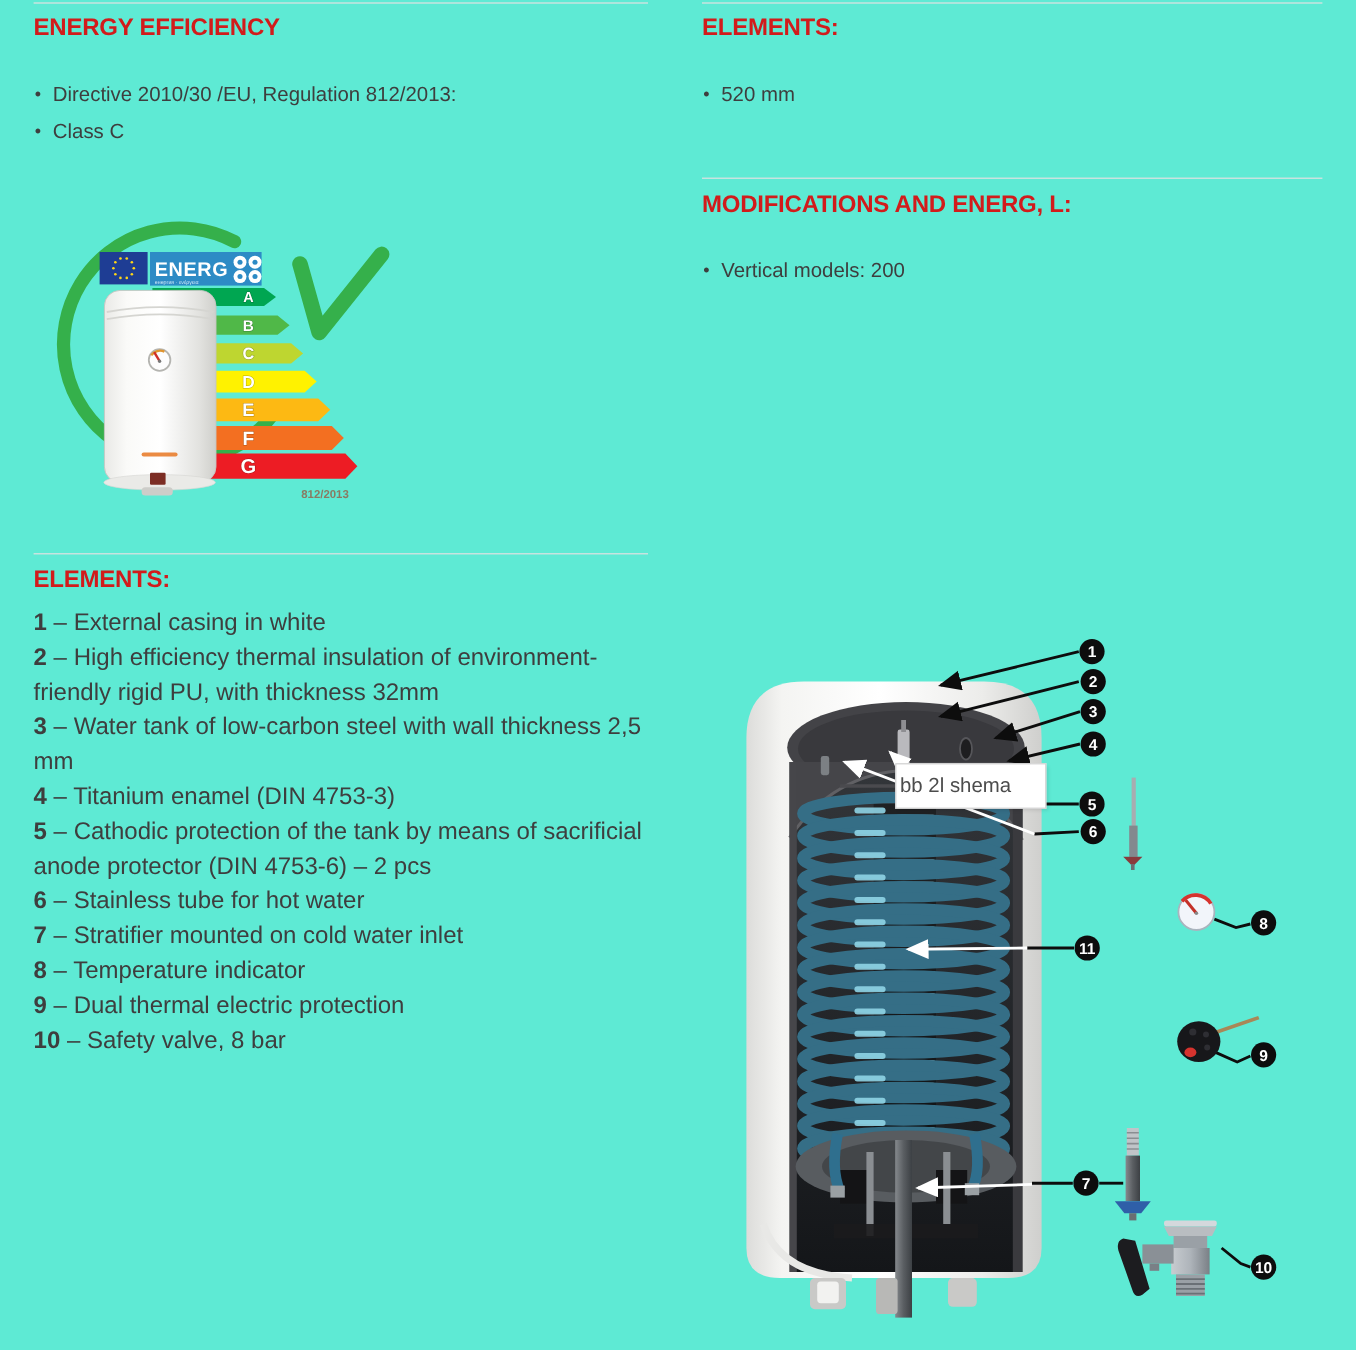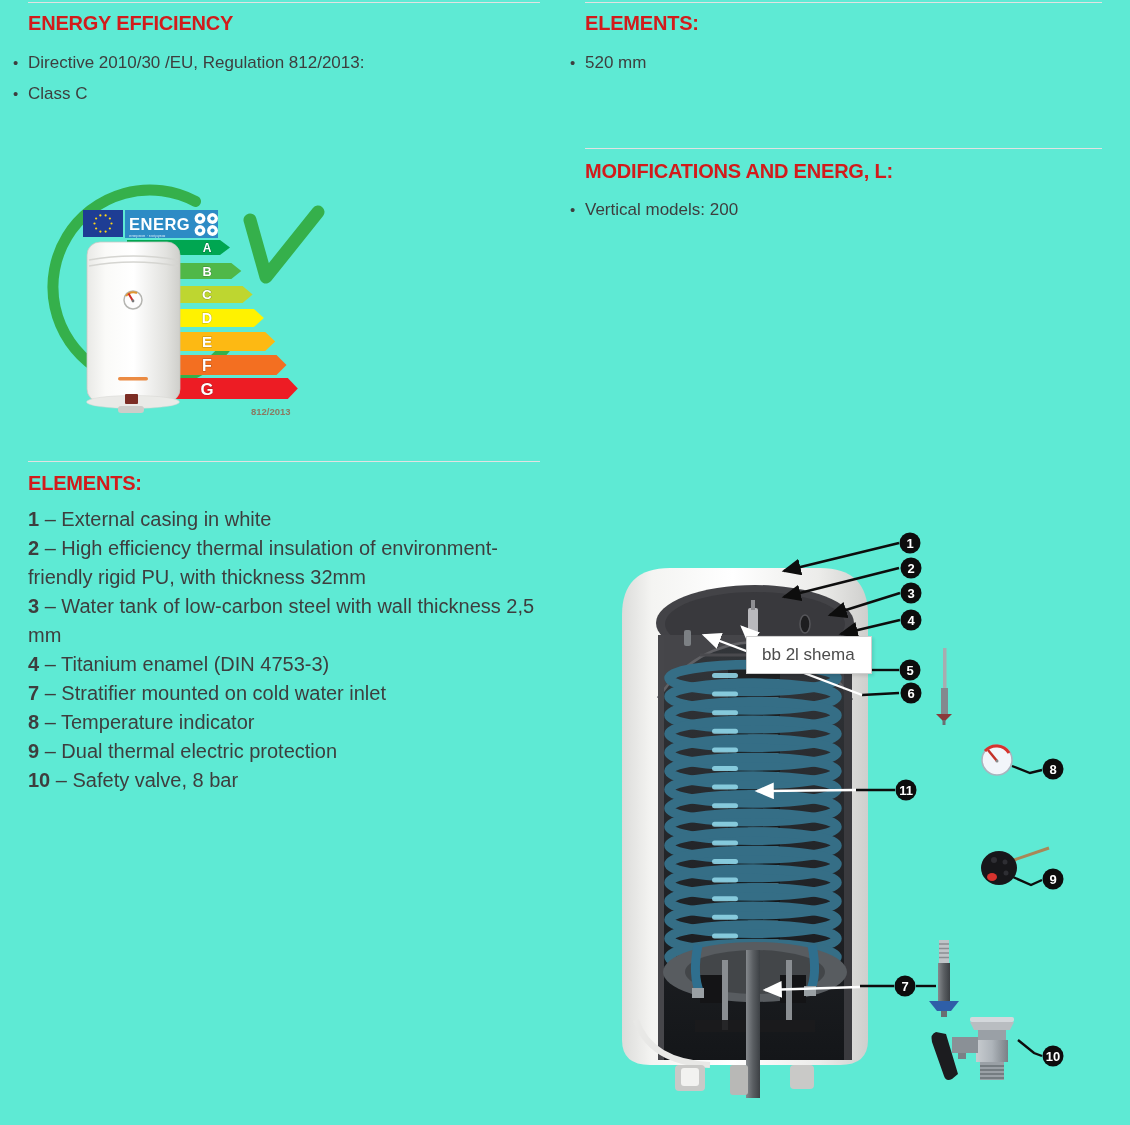--- a/index.html
+++ b/index.html
@@ -1,30 +1,30 @@
 <!DOCTYPE html>
 <html style="--red: #d21b1b; --body: #3e3e3e; --divider: #e2e2e2;"><head>
 <meta charset="utf-8">
 <style>
   html,body{margin:0;padding:0;background:#fff;}
   .page{position:relative;width:1130px;height:1125px;background:#5eead4;overflow:hidden;
         font-family:"Liberation Sans", sans-serif;}
   .divider{position:absolute;height:1px;background:var(--divider,#e2e2e2);}
   h2.sec{position:absolute;margin:0;color:var(--red,#d21b1b);font-size:20px;font-weight:bold;letter-spacing:-0.2px;}
-  ul.blist{position:absolute;margin:0;padding:0;list-style:none;}
+  ul.blist{position:absolute;margin:16px;padding:0;list-style:none;}
   ul.blist li{position:relative;font-size:17px;color:var(--body,#3e3e3e);line-height:31px;}
   ul.blist li::before{content:"•";position:absolute;left:-15px;top:0;font-size:15px;color:var(--body,#3e3e3e);}
   .el-list{position:absolute;left:28px;top:505px;width:514px;}
   .el-item{font-size:20px;line-height:29px;color:var(--body,#3e3e3e);}
   .el-item b{font-weight:bold;}
   #label-svg{position:absolute;left:30px;top:150px;}
   #diagram-svg{position:absolute;left:600px;top:520px;}
   .tooltip{position:absolute;left:746px;top:636px;width:126px;height:38px;box-sizing:border-box;
            background:#fff;border:1px solid #cfcfcf;box-shadow:2px 2px 3px rgba(0,0,0,.10);
-           font-size:17px;color:#4c4c4c;line-height:36px;padding-left:15px;z-index:5;}
+           font-size:17px;color:#4c4c4c;line-height:36px;padding-left:3px;z-index:5;}
   svg text{font-family:"Liberation Sans", sans-serif;}
   .bar-letter{font-weight:bold;fill:#fff;paint-order:stroke;stroke:rgba(0,0,0,.28);stroke-width:.9px;}
   .callout-num{font-size:13px;font-weight:bold;fill:#fff;text-anchor:middle;}
 </style>
 </head>
 <body>
 
 <div class="page">
 
   <div class="divider" style="left:28px;top:2px;width:512px;"></div>
@@ -119,20 +119,22 @@
     <path d="M 220,70 L 236,127 L 288,62" fill="none" stroke="#35b04b" stroke-width="13" stroke-linecap="round" stroke-linejoin="round"></path>
     <text x="221" y="265" font-size="9.5" font-weight="bold" fill="#8a7a62">812/2013</text>
   </svg>
 
   <h2 class="sec" style="left:28px;top:472px;">ELEMENTS:</h2>
   <div class="el-list" id="el-list">
       <div class="el-item"><b>1</b> – External casing in white</div>
       <div class="el-item"><b>2</b> – High efficiency thermal insulation of environment-friendly rigid PU, with thickness 32mm</div>
       <div class="el-item"><b>3</b> – Water tank of low-carbon steel with wall thickness 2,5 mm</div>
       <div class="el-item"><b>4</b> – Titanium enamel (DIN 4753-3)</div>
+      <div class="el-item"><b>5</b> – Cathodic protection of the tank by means of sacrificial anode protector (DIN 4753-6) – 2 pcs</div>
+      <div class="el-item"><b>6</b> – Stainless tube for hot water</div>
       <div class="el-item"><b>7</b> – Stratifier mounted on cold water inlet</div>
       <div class="el-item"><b>8</b> – Temperature indicator</div>
       <div class="el-item"><b>9</b> – Dual thermal electric protection</div>
       <div class="el-item"><b>10</b> – Safety valve, 8 bar</div>
     </div>
 
   <h2 class="sec" style="left:585px;top:12px;">ELEMENTS:</h2>
   <ul class="blist" style="left:585px;top:47px;">
     <li>520 mm</li>
   </ul>

